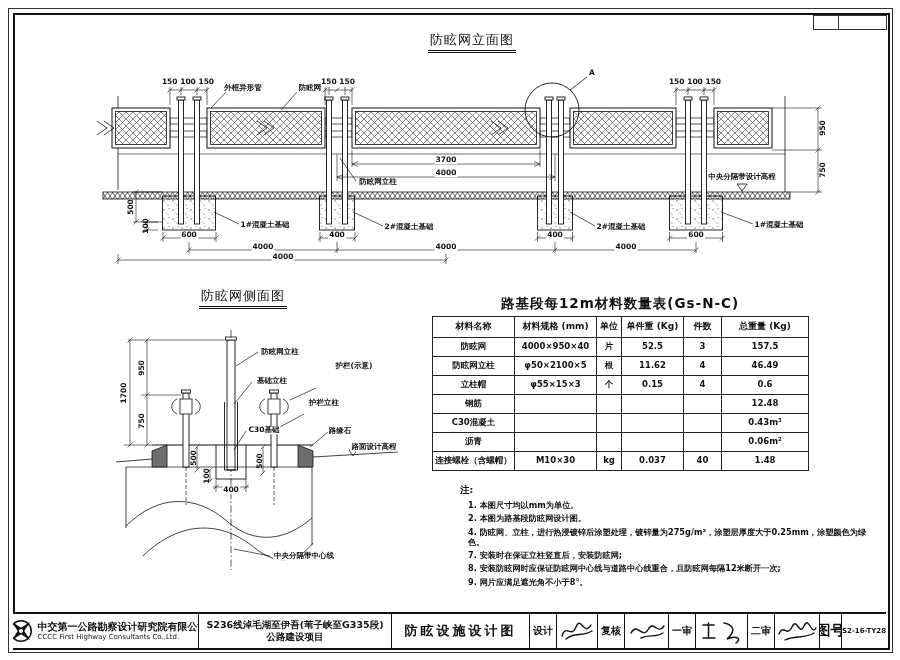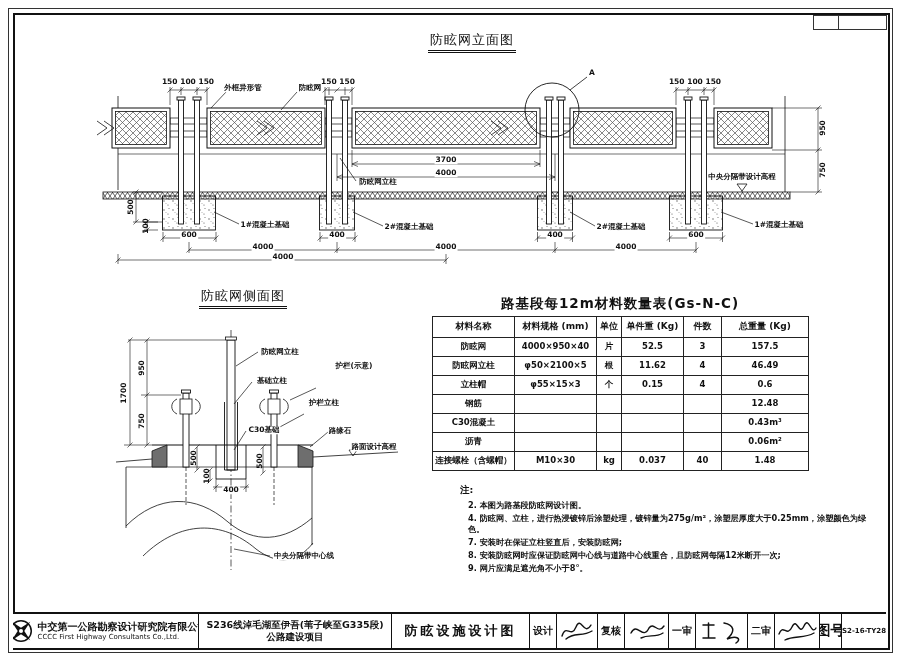--- a/index.html
+++ b/index.html
@@ -348,20 +348,21 @@
           <td>0.037</td>
           <td>40</td>
           <td>1.48</td>
         </tr>
       </tbody>
   </table>
 
   <div class="abs" id="notes">
     <div class="note-title">注:</div>
     <div id="notes-list">
+        <div class="note-line">1. 本图尺寸均以mm为单位。</div>
         <div class="note-line">2. 本图为路基段防眩网设计图。</div>
         <div class="note-line">4. 防眩网、立柱，进行热浸镀锌后涂塑处理，镀锌量为275g/m²，涂塑层厚度大于0.25mm，涂塑颜色为绿色。</div>
         <div class="note-line">7. 安装时在保证立柱竖直后，安装防眩网;</div>
         <div class="note-line">8. 安装防眩网时应保证防眩网中心线与道路中心线重合，且防眩网每隔12米断开一次;</div>
         <div class="note-line">9. 网片应满足遮光角不小于8°。</div>
       </div>
   </div>
 
   <div class="abs" id="titleblock">
     <div class="cell" style="width:185px;">

